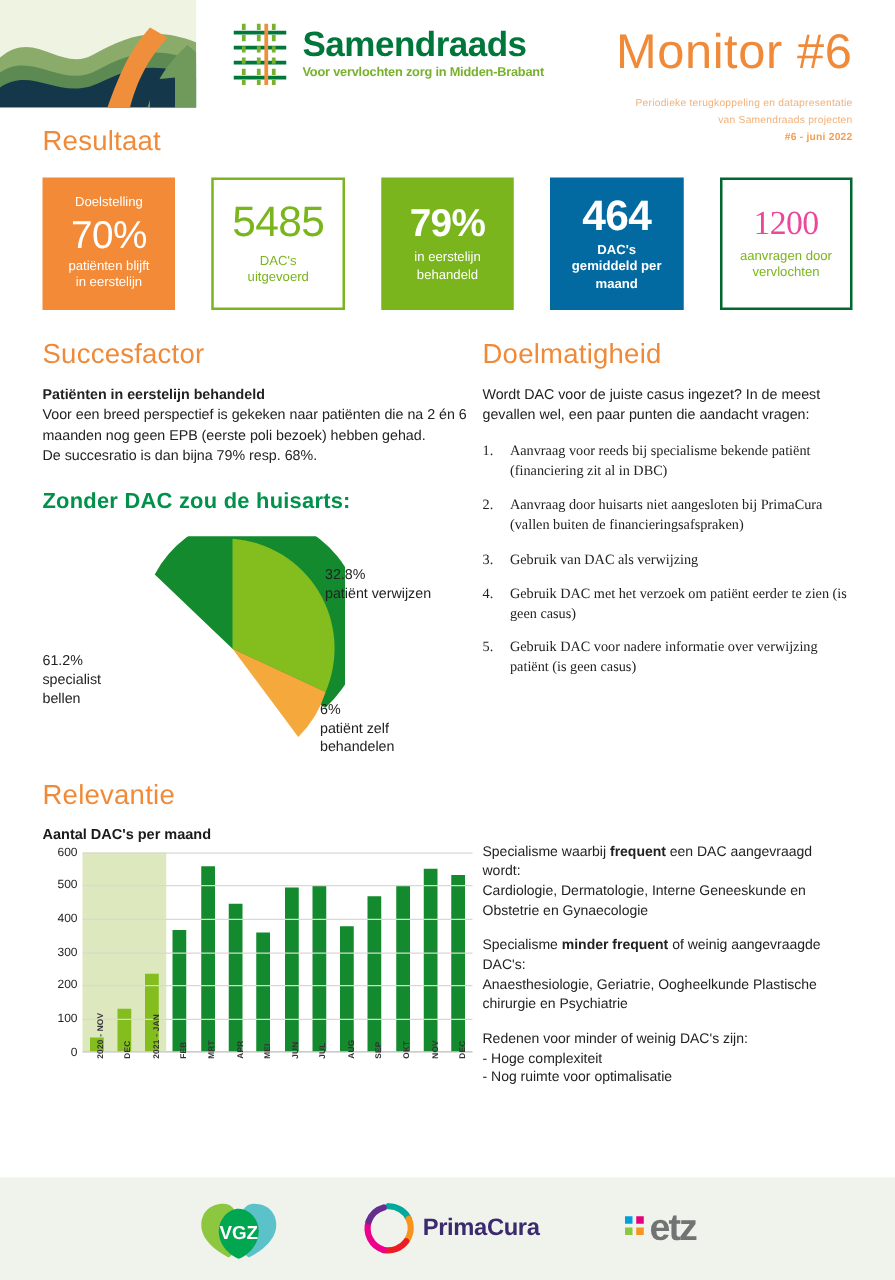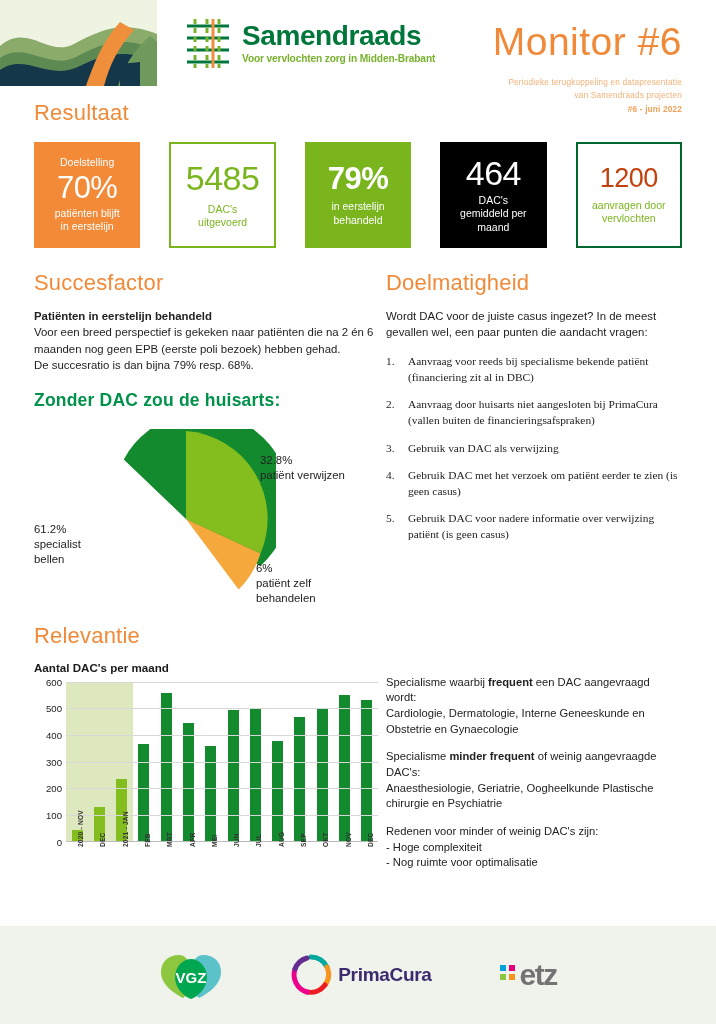--- a/index.html
+++ b/index.html
@@ -104,24 +104,24 @@
   }
   .kpi-label { font-size: 10.5px; line-height: 1.28; }
   .kpi-big { line-height: 1; letter-spacing: -0.5px; }
   .kpi.orange { background: #F28A38; color: #fff; }
   .kpi.orange .kpi-big { font-size: 31px; margin: 2px 0 4px; }
   .kpi.outline-lgreen { background:#fff; border: 2px solid #7AB51D; }
   .kpi.outline-lgreen .kpi-big { font-size: 34px; color: #7AB51D; margin-bottom: 8px; }
   .kpi.outline-lgreen .kpi-label { color: #7AB51D; }
   .kpi.lgreen { background: #7AB51D; color: #fff; }
   .kpi.lgreen .kpi-big { font-size: 31px; font-weight: bold; margin-bottom: 6px; }
-  .kpi.dgreen { background: #000000; color: #fff; }
+  .kpi.dgreen { background: #0369a1; color: #fff; font-weight: bold; }
   .kpi.dgreen .kpi-big { font-size: 34px; margin-bottom: 4px; }
   .kpi.outline-dgreen { background:#fff; border: 2px solid #00682E; }
-  .kpi.outline-dgreen .kpi-big { font-size: 27px; color: #c2410c; margin-bottom: 7px; }
+  .kpi.outline-dgreen .kpi-big { font-size: 27px; color: #ec4899; margin-bottom: 7px; font-family: Liberation Serif, serif; }
   .kpi.outline-dgreen .kpi-label { color: #7AB51D; }
 
   
   .cols { display: flex; margin-top: 22px; }
   .col-left { width: 340px; flex: none; }
   .col-right { flex: 1; padding-left: 12px; }
 
   .body-text { font-size: 11.4px; color: #222; line-height: 1.44; }
 
   ol.numlist { list-style: none; counter-reset: nl; margin-top: 12px; font-family: Liberation Serif, serif; }
@@ -180,21 +180,21 @@
     letter-spacing: 0.2px;
   }
 
   .rel-right { font-size: 11.2px; color: #222; line-height: 1.4; }
   .rel-right b { font-weight: bold; }
   .rel-right p { margin-bottom: 12px; }
 
   
   .footer {
     position: absolute; left: 0; bottom: 0;
-    width: 716px; height: 98px;
+    width: 716px; height: 82px;
     background: #f0f2ec;
     display: flex; align-items: center; justify-content: center;
     gap: 66px;
   }
   .footer-logo { display: flex; align-items: center; justify-content: center; }
   .pc-text { font-size: 19px; font-weight: bold; color: #3b2a6d; letter-spacing: -0.3px; }
   .etz-text { font-size: 30px; font-weight: bold; color: #737373; letter-spacing: -1.5px; }
 </style>
 </head>
 <body>

